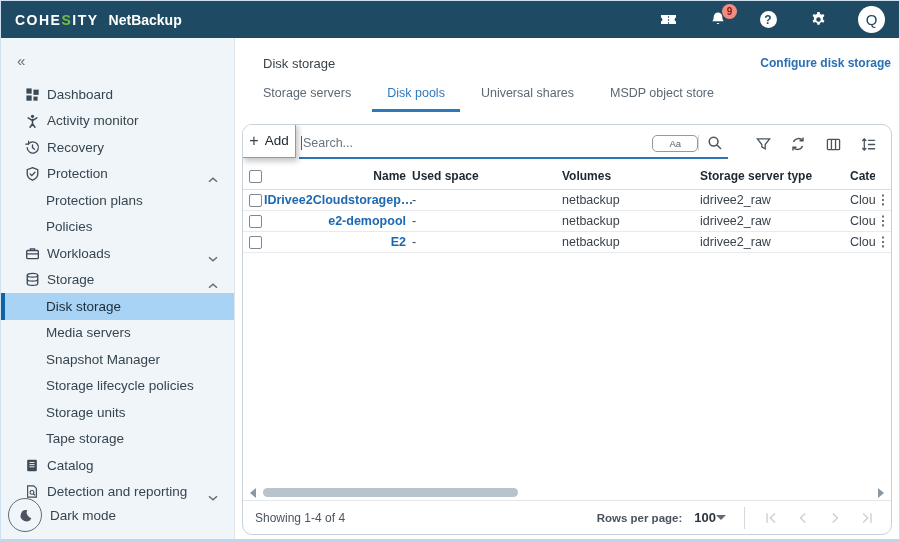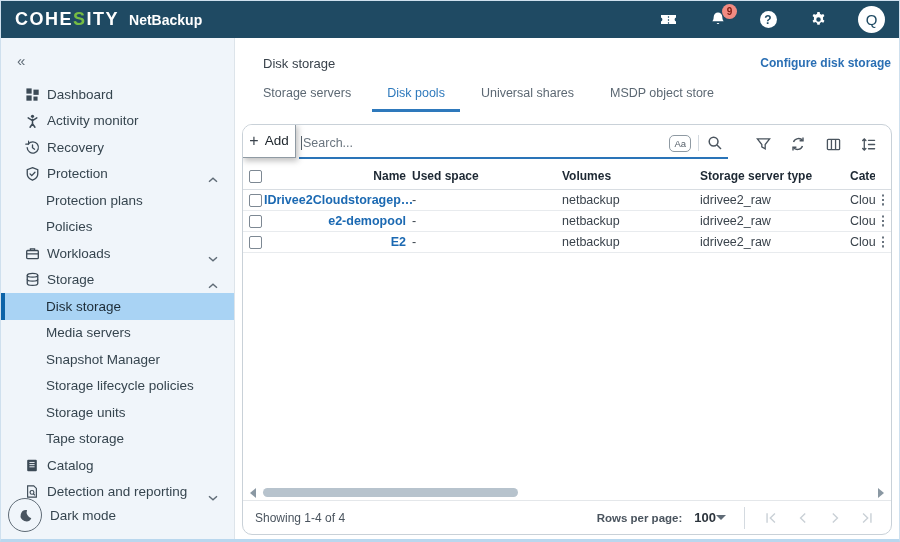--- a/index.html
+++ b/index.html
@@ -9,21 +9,21 @@
     font-family:"Liberation Sans", sans-serif; color:#3a434c; background:#fff;
     border:1px solid #cfe0ee; border-bottom:3px solid #b9d7ee;
   }
 
   
   .topbar {
     height:37px; background:#1f4a63; display:flex; align-items:center;
     padding:0 14px; color:#fff;
   }
   .brand { display:flex; align-items:baseline; gap:10px; }
-  .brand-main { font-size:18px; font-weight:bold; letter-spacing:1.5px; color:#fff; }
+  .brand-main { font-size:14px; font-weight:bold; letter-spacing:1.5px; color:#fff; }
   .brand-main .s-green { color:#76bc43; }
   .brand-product { font-size:14px; font-weight:bold; color:#fff; }
   .topbar-actions { margin-left:auto; display:flex; align-items:center; gap:30px; }
   .tb-icon { position:relative; display:inline-flex; align-items:center; justify-content:center; width:20px; height:20px; cursor:pointer; }
   .tb-icon svg { display:block; }
   .badge {
     position:absolute; top:-6px; right:-9px; min-width:15px; height:15px; padding:0 3px;
     background:#f28b82; color:#7c1a12; font-size:10px; font-weight:bold;
     border-radius:8px; display:flex; align-items:center; justify-content:center;
   }
@@ -101,21 +101,21 @@
     display:flex; align-items:center; border-bottom:2px solid #2a74b8; padding:0 4px 0 2px;
   }
   .caret { width:1px; height:14px; background:#56606a; margin-right:1px; }
   .search-input {
     flex:1; border:none; outline:none; font-size:12.5px; color:#3a434c; background:transparent; min-width:0;
     font-family:"Liberation Sans", sans-serif;
   }
   .search-input::placeholder { color:#6a757f; }
   .matchcase {
     border:1px solid #8f9aa3; border-radius:5px; font-size:9.5px; color:#56606a;
-    padding:2px 4px; margin-right:7px; cursor:pointer; flex:none;
+    padding:2px 16px; cursor:pointer; flex:none;
   }
   .mini-divider { width:1px; height:16px; background:#d4dae0; margin-right:7px; flex:none; }
   .tool-icon { display:inline-flex; align-items:center; justify-content:center; width:18px; height:18px; cursor:pointer; flex:none; }
   .toolbar-right { display:flex; align-items:center; gap:17px; margin-left:26px; }
 
   
   .tbl { flex:none; font-size:12.5px; }
   .trow { display:flex; align-items:center; height:21px; border-bottom:1px solid #e8ebee; }
   .trow.thead { height:27px; border-bottom:1px solid #d8dde2; font-weight:bold; font-size:12px; color:#1d2833; }
   .c-cb { width:21px; flex:none; padding-left:6px; display:flex; align-items:center; }

